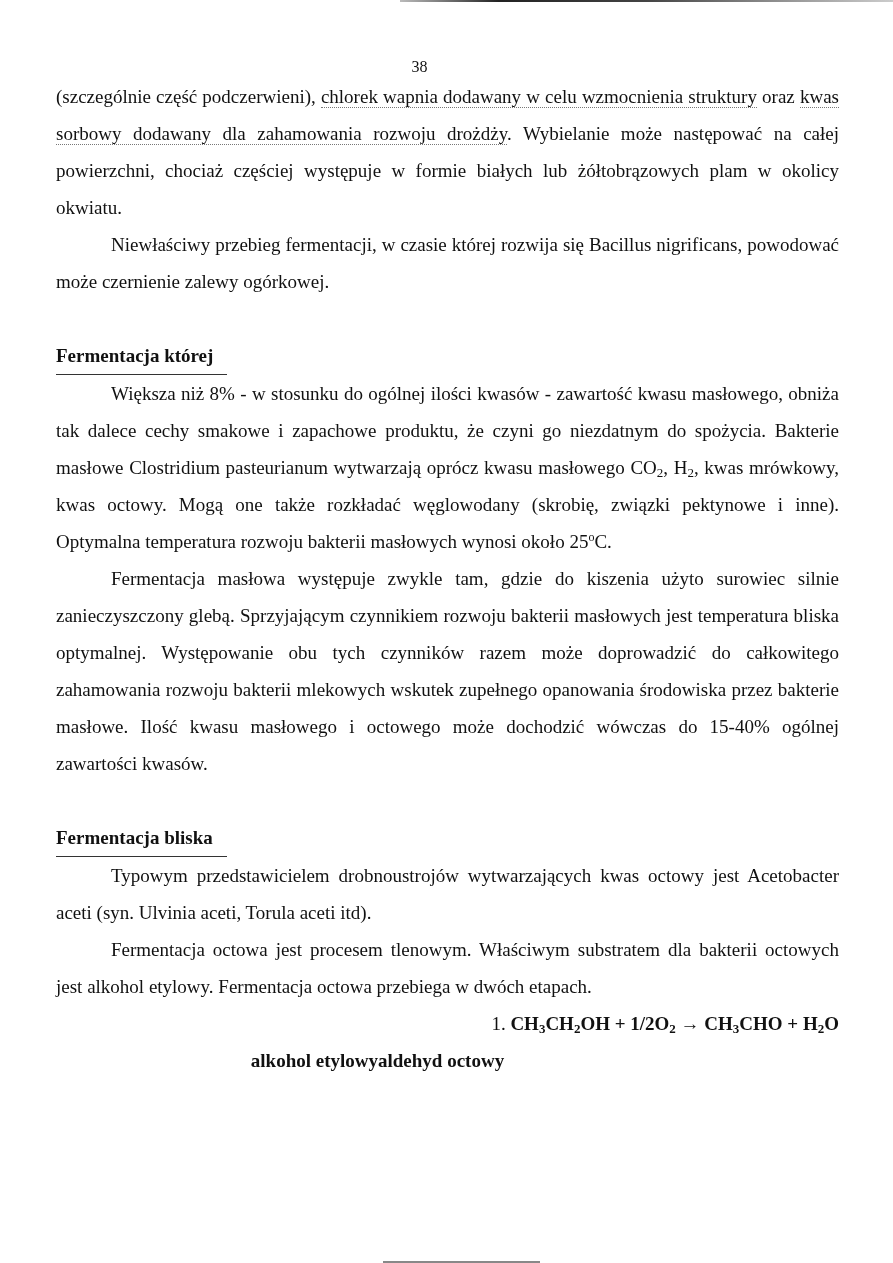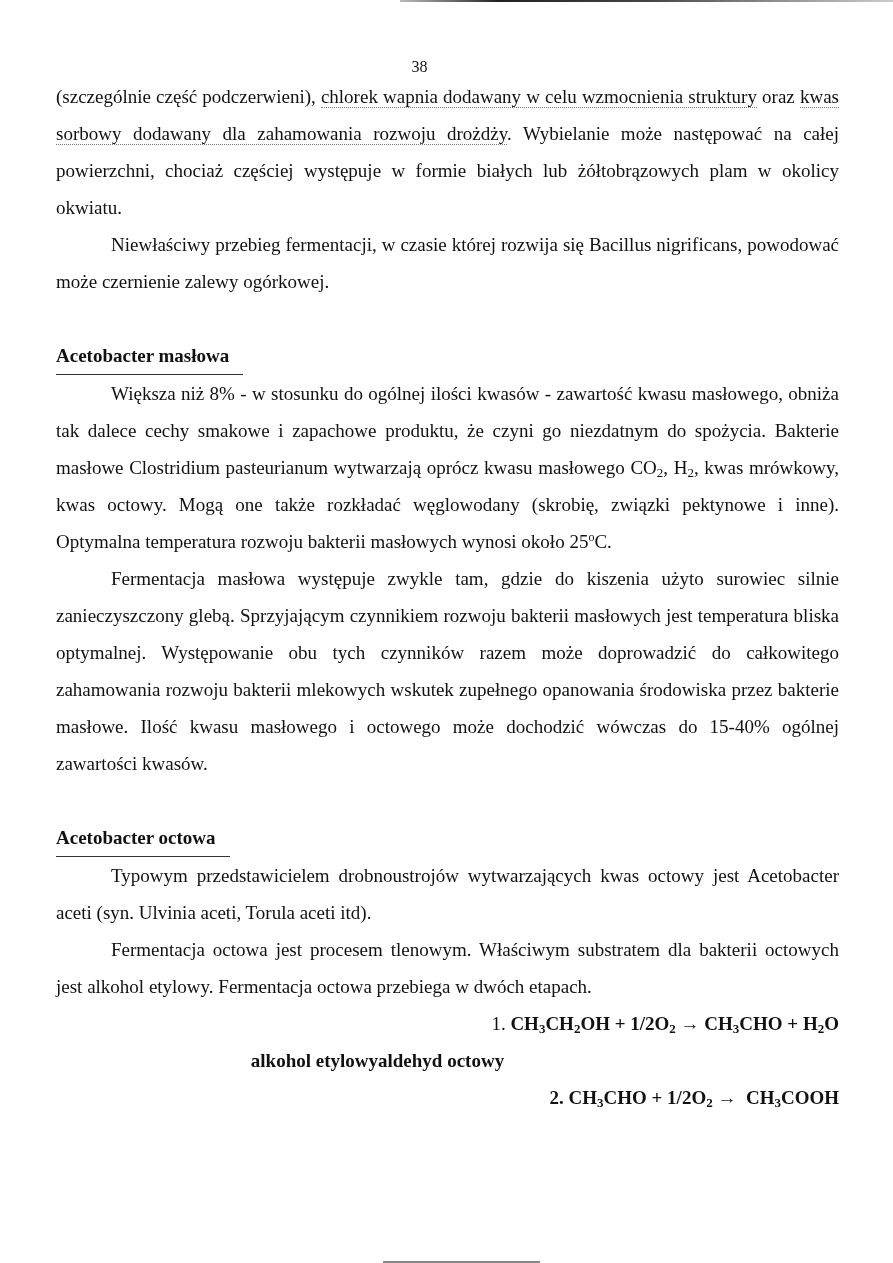--- a/index.html
+++ b/index.html
@@ -52,36 +52,35 @@
 <div class="page-num">38</div>
 
 <div class="content">
 
   <p><span>(szczególnie część podczerwieni), </span><span class="ul">chlorek wapnia dodawany w celu wzmocnienia struktury</span><span> oraz </span><span class="ul">kwas sorbowy dodawany  dla zahamowania rozwoju drożdży</span><span>. Wybielanie może następować na całej powierzchni, chociaż częściej występuje w formie białych lub żółtobrązowych plam w okolicy okwiatu.</span></p>
 
   <p class="indent"><span>Niewłaściwy przebieg fermentacji, w czasie której rozwija się </span><b>Bacillus nigrificans,</b><span> powodować może </span><b>czernienie zalewy ogórkowej</b><span>.</span></p>
 
   <div class="gap"></div>
 
-  <h2>Acetobacter masłowa</h2>
+  <h2>Fermentacja której</h2>
 
   <p class="indent"><span>Większa niż 8% - w stosunku do ogólnej ilości kwasów - zawartość kwasu masłowego, obniża tak dalece cechy smakowe i zapachowe produktu, że czyni go niezdatnym do spożycia. Bakterie masłowe </span><b>Clostridium pasteurianum</b><span> wytwarzają oprócz kwasu masłowego CO</span><sub>2</sub><span>, H</span><sub>2</sub><span>, kwas mrówkowy, kwas octowy. Mogą one także rozkładać węglowodany (skrobię, związki pektynowe i inne). </span><b>Optymalna temperatura rozwoju bakterii masłowych wynosi około 25</b><b><sup>o</sup></b><b>C.</b></p>
 
   <p class="indent">Fermentacja masłowa występuje zwykle tam, gdzie do kiszenia użyto surowiec silnie zanieczyszczony glebą. Sprzyjającym czynnikiem rozwoju bakterii masłowych jest temperatura bliska optymalnej. Występowanie obu tych czynników razem może doprowadzić do całkowitego zahamowania rozwoju bakterii mlekowych wskutek zupełnego opanowania środowiska przez bakterie masłowe. Ilość kwasu masłowego i octowego może dochodzić wówczas do 15-40% ogólnej zawartości kwasów.</p>
 
   <div class="gap"></div>
 
-  <h2>Acetobacter octowa</h2>
+  <h2>Fermentacja bliska</h2>
 
   <p class="indent"><span>Typowym przedstawicielem drobnoustrojów wytwarzających kwas octowy jest </span><b>Acetobacter aceti</b><span> (syn. Ulvinia aceti, Torula aceti itd).</span></p>
 
   <p class="indent">Fermentacja octowa jest procesem tlenowym. Właściwym substratem dla bakterii octowych jest alkohol etylowy. Fermentacja octowa przebiega w dwóch  etapach.</p>
 
   <div class="eq">
     <div class="eq-line"><span class="num">1. </span><span>CH</span><sub>3</sub><span>CH</span><sub>2</sub><span>OH + 1/2O</span><sub>2</sub><span> → </span><span>CH</span><sub>3</sub><span>CHO + H</span><sub>2</sub><span>O</span></div>
     <div class="lbl-row">
         <span class="l1">alkohol etylowy</span>
         <span>aldehyd octowy</span>
       </div>
-    <div class="eq-line b2"><span class="num">2. </span><span>CH</span><sub>3</sub><span>CHO + 1/2O</span><sub>2</sub><span style="white-space:pre"> →  </span><span>CH</span><sub>3</sub><span>COOH</span></div>
   </div>
 
 </div>
 
 </body></html>

